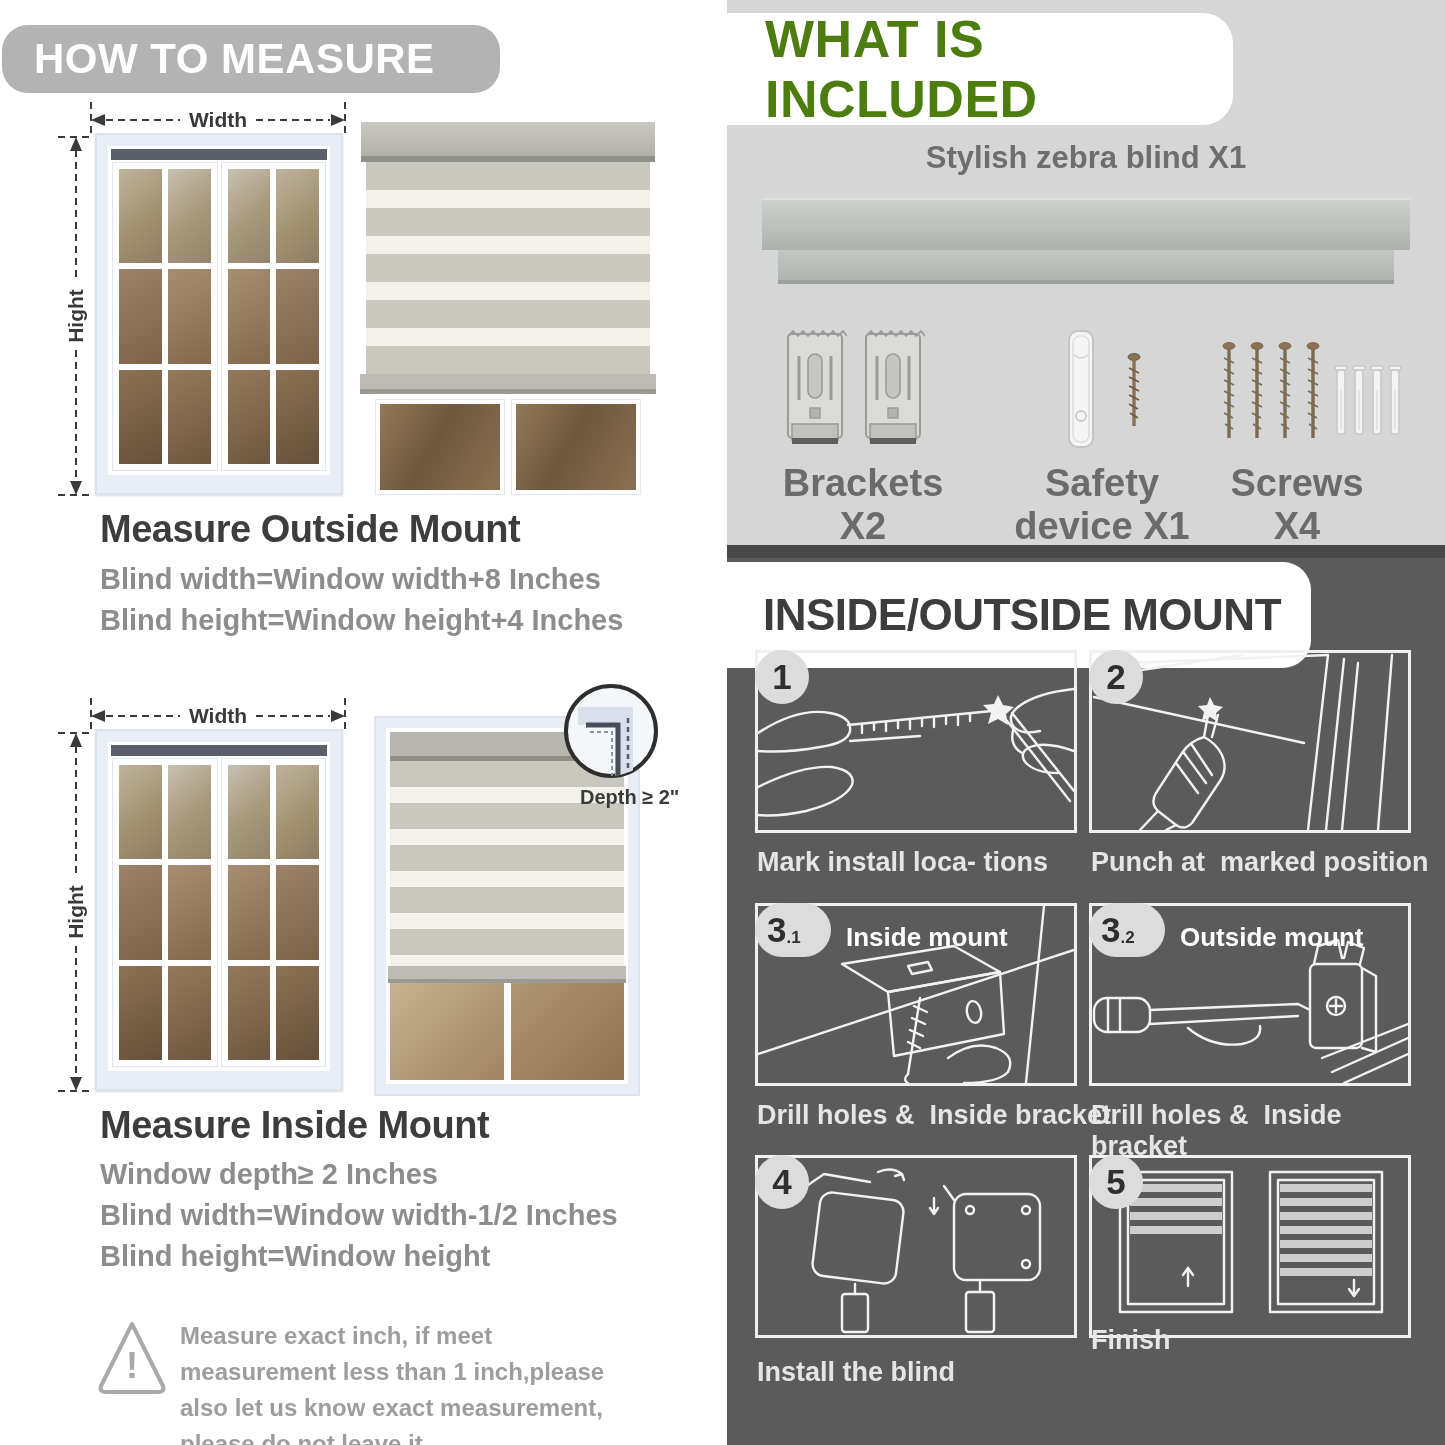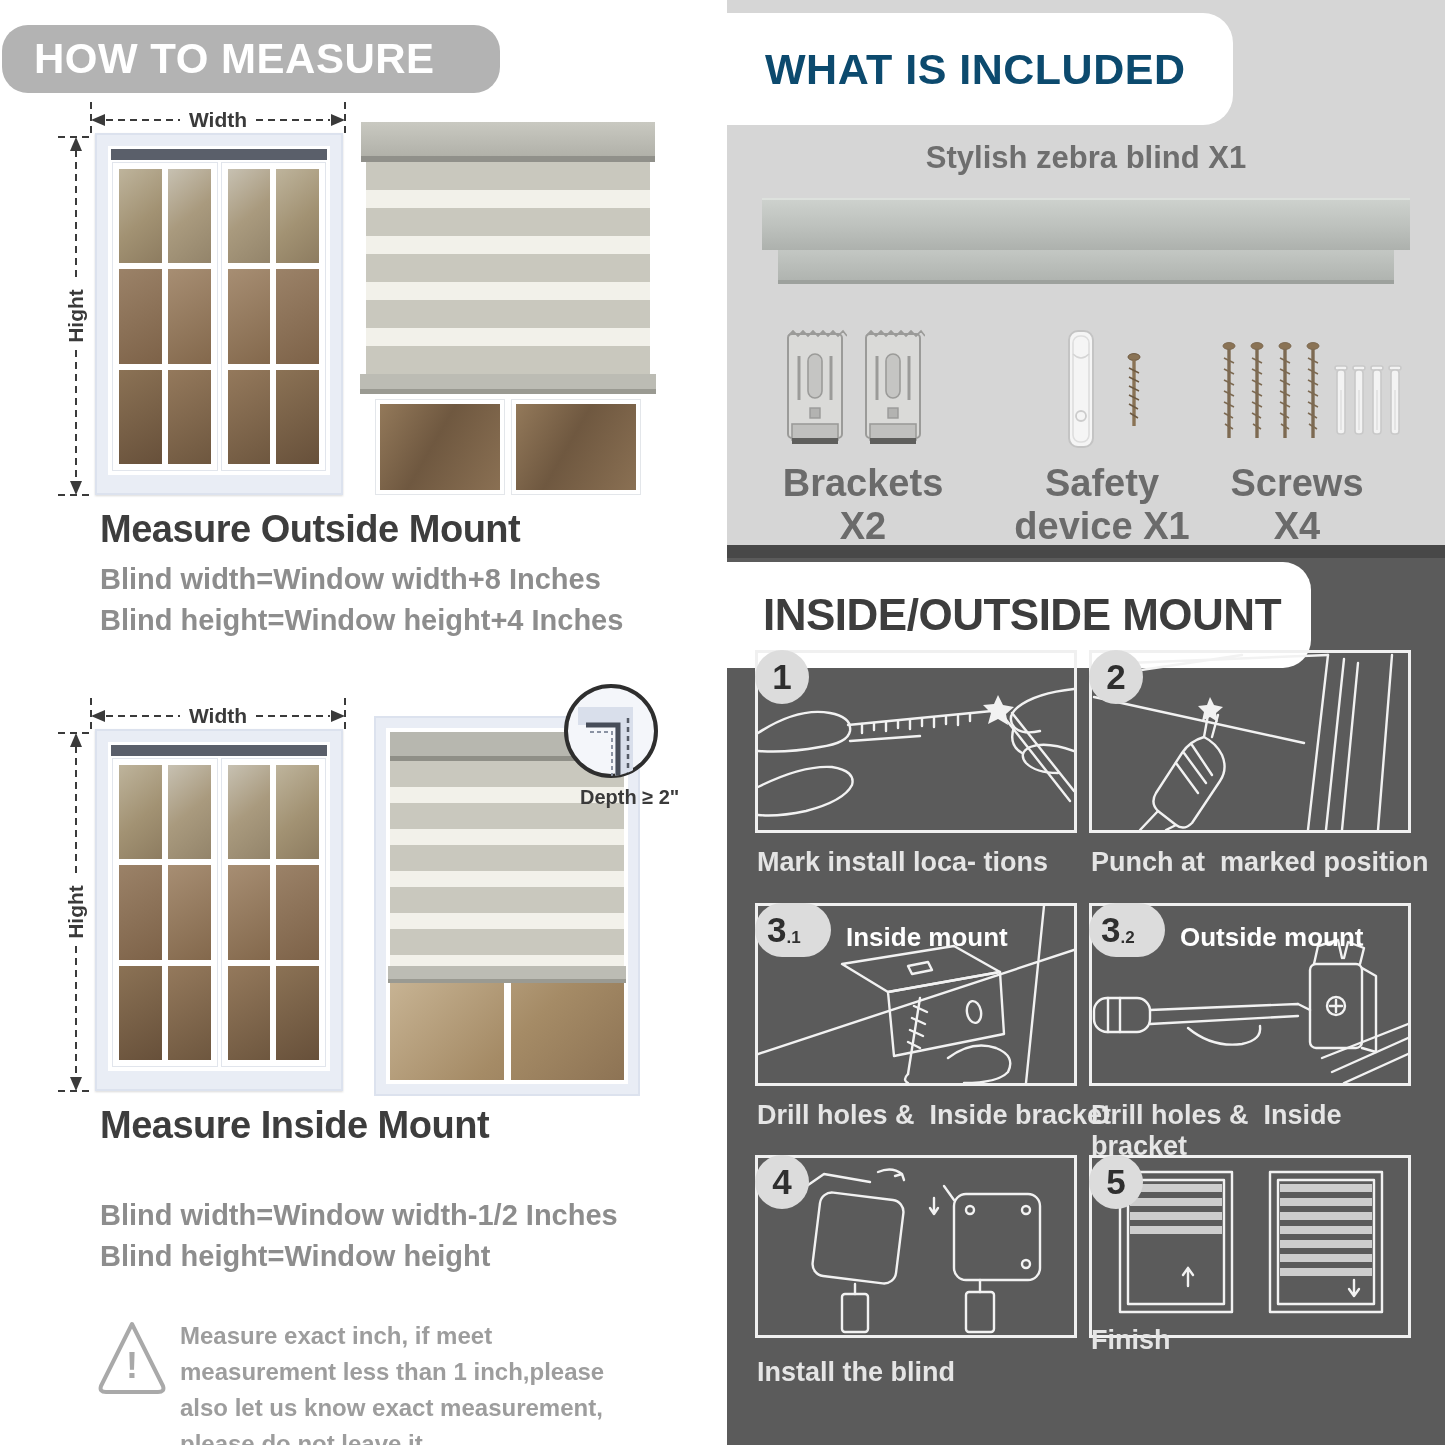--- a/index.html
+++ b/index.html
@@ -63,21 +63,21 @@
   .warning-text{position:absolute;left:180px;top:1318px;width:452px;margin:0;
                 font-size:24px;font-weight:bold;color:#9d9d9d;line-height:36px;}
 
   .depth-label{position:absolute;left:580px;top:786px;font-size:20px;font-weight:bold;color:#3a3a3a;}
 
   
   .right-half{position:absolute;left:727px;top:0;width:718px;height:1445px;}
   .included-sec{position:absolute;left:0;top:0;width:718px;height:545px;background:#d6d6d6;}
   .pill-white-light{position:absolute;left:0;top:13px;width:506px;height:112px;background:#ffffff;
         border-radius:0 30px 30px 0;display:flex;align-items:center;padding-left:38px;box-sizing:border-box;}
-  .pill-white-light span{font-size:43px;font-weight:bold;color:#0c4a6e;letter-spacing:.5px;}
+  .pill-white-light span{font-size:52px;font-weight:bold;color:#4d7c0f;letter-spacing:.5px;}
   .product-label{position:absolute;left:0;top:140px;width:100%;text-align:center;
                  font-size:31px;font-weight:bold;color:#6e6e6e;margin:0;}
   .hr-bar1{height:52px;background:linear-gradient(180deg,#ced2ce 0%,#bdc1bd 55%,#adb1ad 100%);
            box-shadow:inset 0 2px 0 #dde1dd;}
   .hr-bar2{height:30px;margin:0 16px;background:linear-gradient(180deg,#c3c7c3,#b0b4b0);
            border-bottom:4px solid #9da19d;}
   .item-label{position:absolute;top:462px;margin:0;text-align:center;
               font-size:38px;font-weight:bold;color:#6b6b6b;}
 
   .mount-sec{position:absolute;left:0;top:545px;width:718px;height:900px;background:#5b5b5b;}
@@ -220,20 +220,21 @@
       <g clip-path="url(#magclip)">
         <path d="M18 36 L64 36 L64 96" stroke="#d9dfeb" stroke-width="18" fill="none"></path>
         <path d="M26 45 L58 45 L58 96" stroke="#474d59" stroke-width="5" fill="none"></path>
         <path d="M68 38 L68 96" stroke="#555b66" stroke-width="2.5" stroke-dasharray="5 4" fill="none"></path>
         <path d="M30 52 L52 52 L52 96" stroke="#8b93a3" stroke-width="2" stroke-dasharray="4 3" fill="none"></path>
       </g>
     </svg>
     <div class="depth-label">Depth ≥ 2"</div>
 
     <h2 class="measure-title" style="top:1104px">Measure Inside Mount</h2>
+    <p class="formula" style="top:1158px">Window depth≥ 2 Inches</p>
     <p class="formula" style="top:1199px">Blind width=Window width-1/2 Inches</p>
     <p class="formula" style="top:1240px">Blind height=Window height</p>
 
     <svg class="abs" style="left:96px;top:1316px" width="72" height="80" viewBox="0 0 72 80">
       <path d="M36 8 L67 70 Q69 76 62 76 L10 76 Q3 76 5 70 Z" fill="none" stroke="#a9a9a9" stroke-width="4" stroke-linejoin="round"></path>
       <text x="36" y="62" text-anchor="middle" font-size="36" font-weight="bold" fill="#a9a9a9" font-family="Liberation Sans, sans-serif">!</text>
     </svg>
     <p class="warning-text">Measure exact inch, if meet measurement less than 1 inch,please also let us know exact measurement, please do not leave it</p>
 
   </section>

